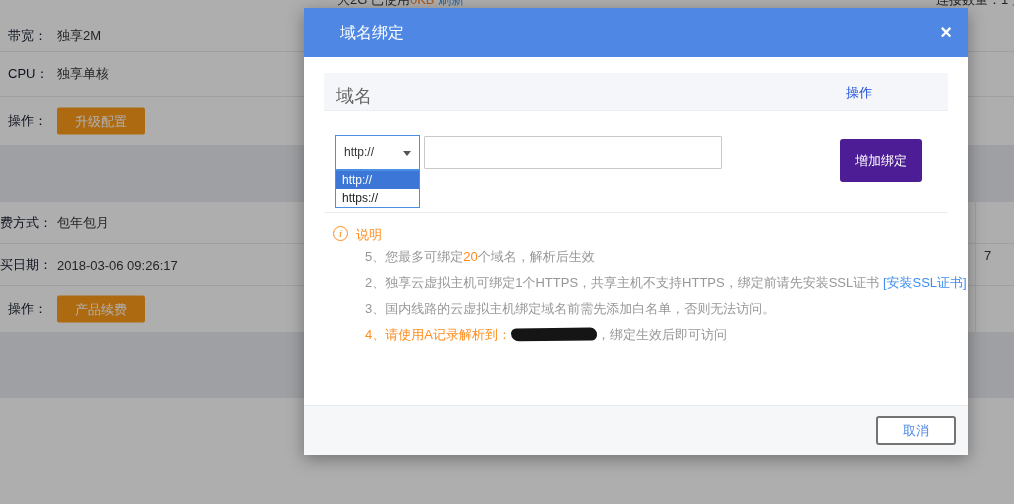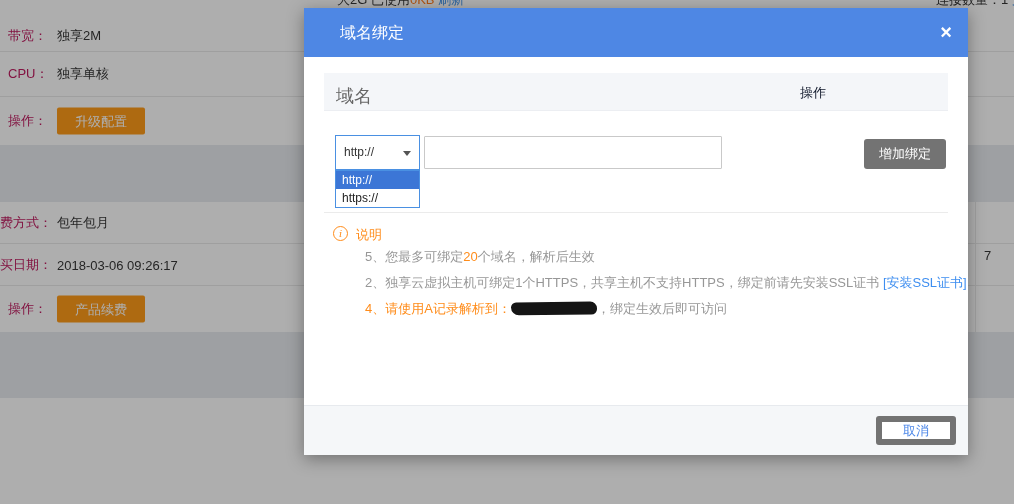--- a/index.html
+++ b/index.html
@@ -4,58 +4,58 @@
 <style>
   * { margin:0; padding:0; box-sizing:border-box; }
   body { font-family:"Liberation Sans","DejaVu Sans",sans-serif; }
   .screen{position:relative;width:1014px;height:504px;background:#fff;overflow:hidden;font-family:"Liberation Sans","DejaVu Sans",sans-serif;}
 
   
   .top-frag{position:absolute;top:-9px;font-size:13px;color:#333;white-space:nowrap;}
   .frag-num{color:#ff7a1a;}
   .frag-link{color:#3a8ee6;}
   .bg-row{position:absolute;left:0;width:1014px;border-bottom:1px solid #e9e9e9;background:#fff;}
-  .bg-row .lbl{position:absolute;left:8px;top:50%;transform:translateY(-50%);font-size:13px;color:#be185d;white-space:nowrap;}
+  .bg-row .lbl{position:absolute;left:8px;top:50%;transform:translateY(-50%);font-size:13px;color:#0f172a;white-space:nowrap;}
   .bg-row .lbl.clip{left:0;}
   .bg-row .val{position:absolute;left:57px;top:50%;transform:translateY(-50%);font-size:13px;color:#333;white-space:nowrap;}
   .btn-orange{position:absolute;left:57px;top:50%;transform:translateY(-50%);width:88px;height:27px;background:#ff9a16;color:#fff;font-size:13px;border:none;border-radius:2px;font-family:Liberation Serif, serif;}
   .band{position:absolute;left:0;width:1014px;background:#e8ebef;}
   .vdiv{position:absolute;left:975px;top:202px;width:1px;height:130px;background:#e9e9e9;}
   .frag7{position:absolute;left:984px;top:248px;font-size:13px;color:#333;}
   .bottom-section{position:absolute;left:0;top:398px;width:1014px;height:106px;background:#fff;}
 
   
   .overlay{position:absolute;left:0;top:0;width:1014px;height:504px;background:rgba(10,10,10,.33);z-index:5;}
 
   
   .modal{position:absolute;left:304px;top:8px;width:664px;height:447px;background:#fff;z-index:10;box-shadow:0 4px 16px rgba(0,0,0,.35);}
   .m-head{height:49px;background:#4e87e4;position:relative;}
   .m-title{line-height:49px;padding-left:36px;color:#fff;font-size:16px;}
   .m-close{position:absolute;right:16px;top:11px;color:#fff;font-size:20px;font-weight:bold;cursor:pointer;line-height:26px;}
   .m-thead{position:absolute;left:20px;top:65px;width:624px;height:38px;background:#f4f6f9;border-bottom:1px solid #eceef2;}
   .m-thead .th1{position:absolute;left:12px;top:11px;font-size:18px;color:#666;}
-  .m-thead .th2{position:absolute;left:476px;top:11px;font-size:13px;color:#0f172a;}
+  .m-thead .th2{position:absolute;left:522px;top:11px;font-size:13px;color:#1d4ed8;}
   .proto-select{position:absolute;left:31px;top:127px;width:85px;height:35px;border:1px solid #4a90e2;background:#fff;cursor:pointer;}
   .proto-select .ptxt{position:absolute;left:8px;top:9px;font-size:12px;color:#333;}
   .caret{position:absolute;right:8px;top:15px;width:0;height:0;border-left:4px solid transparent;border-right:4px solid transparent;border-top:5px solid #555;}
   .proto-list{position:absolute;left:31px;top:162px;width:85px;border:1px solid #4a90e2;background:#fff;z-index:3;}
   .opt{height:18px;line-height:18px;font-size:12px;padding-left:6px;color:#222;cursor:pointer;}
   .opt.sel{background:#3c76d6;color:#fff;}
   .domain-input{position:absolute;left:120px;top:128px;width:298px;height:33px;border:1px solid #c9c9c9;border-radius:1px;font-size:13px;padding:0 8px;font-family:inherit;}
-  .add-btn{position:absolute;left:560px;top:131px;width:82px;height:30px;background:#737373;border:none;border-radius:3px;color:#fff;font-size:13px;cursor:pointer;font-family:inherit;}
+  .add-btn{position:absolute;left:536px;top:131px;width:82px;height:43px;background:#4c1d95;border:none;border-radius:3px;color:#fff;font-size:13px;cursor:pointer;font-family:inherit;}
   .divider{position:absolute;left:20px;top:204px;width:624px;height:1px;background:#ebebeb;}
   .note-ico{position:absolute;left:29px;top:218px;width:15px;height:15px;border:1px solid #ff8c1a;border-radius:50%;color:#ff8c1a;font-family:"DejaVu Serif",serif;font-style:italic;font-size:10px;text-align:center;line-height:13px;}
   .note-title{position:absolute;left:52px;top:218px;font-size:13px;color:#ff8c1a;}
   .notes{position:absolute;left:61px;top:241px;font-size:13px;color:#979797;}
   .notes .ni{margin-bottom:10px;line-height:16px;white-space:nowrap;}
   .hl{color:#ff8c1a;}
   .lnk{color:#3e8ef0;cursor:pointer;}
   .blob{display:inline-block;width:86px;height:13px;background:#151515;border-radius:9px 12px 10px 14px;vertical-align:-2px;transform:rotate(-.6deg);}
   .m-foot{position:absolute;left:0;top:397px;width:664px;height:50px;background:#f5f7f9;border-top:1px solid #e7eaee;}
-  .cancel-btn{position:absolute;right:12px;top:10px;width:80px;height:29px;background:#fff;border:6px solid #737373;border-radius:3px;color:#4a86e8;font-size:13px;cursor:pointer;font-family:inherit;}
+  .cancel-btn{position:absolute;right:12px;top:10px;width:80px;height:29px;background:#fff;border:2px solid #737373;border-radius:3px;color:#4a86e8;font-size:13px;cursor:pointer;font-family:inherit;}
 </style>
 </head>
 <body>
 
 <div class="screen">
 
   <div>
 
     <div class="top-frag" style="left:337px;">
       <span>大2G 已使用</span><span class="frag-num">0KB</span>
@@ -153,20 +153,21 @@
     <div class="note-ico">i</div>
     <div class="note-title">说明</div>
 
     <div class="notes">
       <div class="ni">
         <span>5、您最多可绑定</span><span class="hl">20</span><span>个域名，解析后生效</span>
       </div>
       <div class="ni">
         <span>2、独享云虚拟主机可绑定1个HTTPS，共享主机不支持HTTPS，绑定前请先安装SSL证书 </span><span class="lnk">[安装SSL证书]</span>
       </div>
+      <div class="ni">3、国内线路的云虚拟主机绑定域名前需先添加白名单，否则无法访问。</div>
       <div class="ni">
         <span class="hl">4、请使用A记录解析到：</span><span class="blob"></span><span>，绑定生效后即可访问</span>
       </div>
     </div>
 
     <div class="m-foot">
       <button class="cancel-btn">取消</button>
     </div>
   </div>
 

